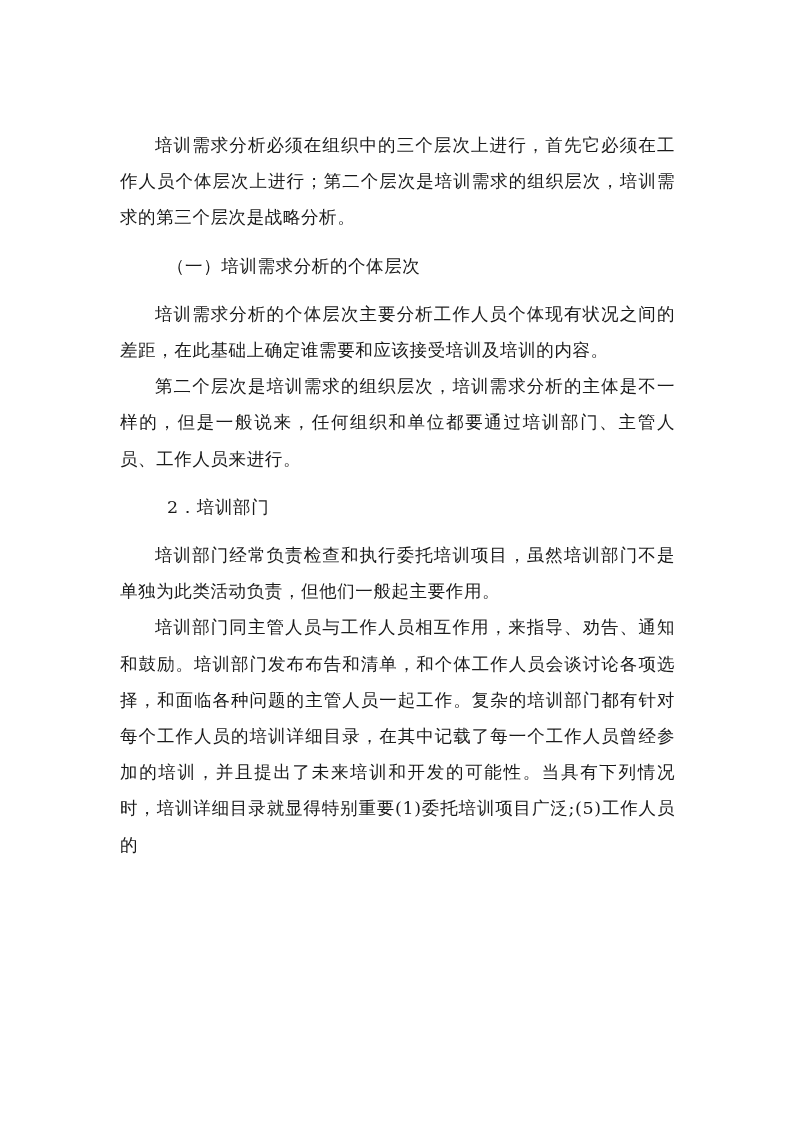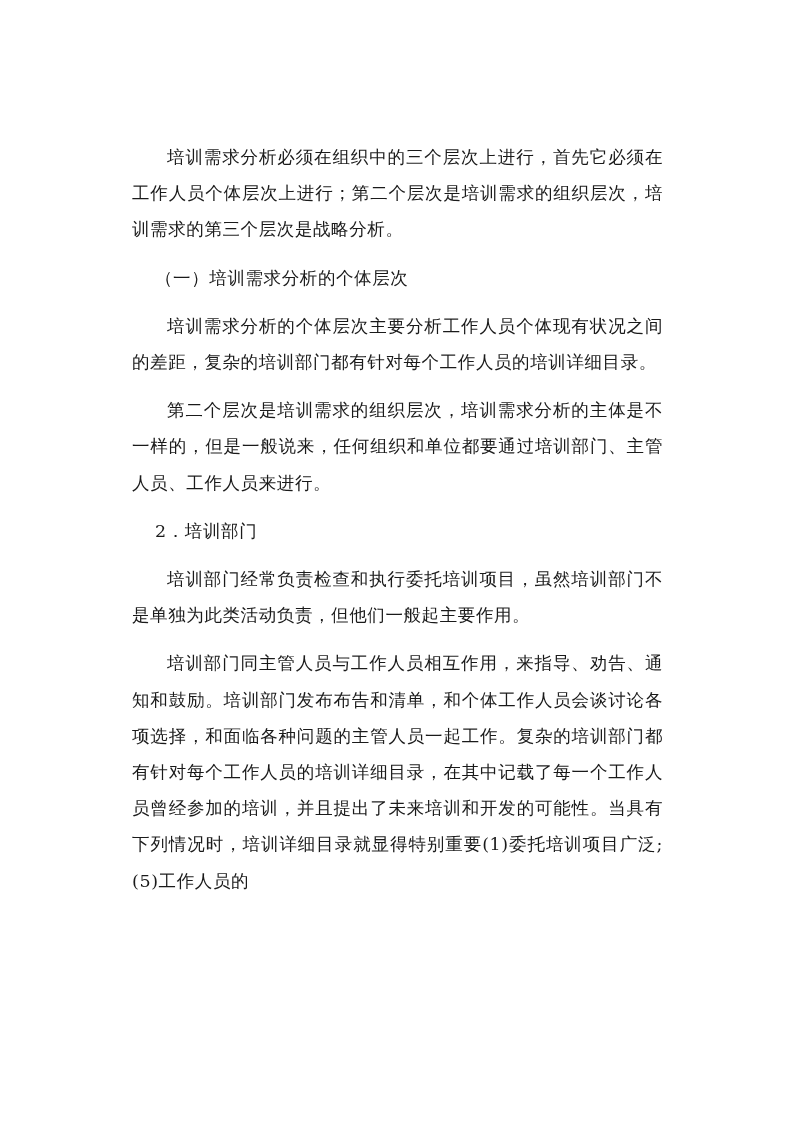--- a/index.html
+++ b/index.html
@@ -15,40 +15,40 @@
       font-family: "DejaVu Serif", "Liberation Serif", serif;
       color: #1a1a1a;
     }
     .page {
       position: absolute;
       left: 120px;
       top: 127px;
       width: 555px;
     }
     .para {
-      margin: 12px;
+      margin: 0;
       font-size: 17.5px;
       line-height: 36.2px;
       text-indent: 2em;
       text-align: justify;
       letter-spacing: 0.6px;
       word-break: break-all;
     }
     .heading {
-      margin: 0;
+      margin: 12px;
       font-size: 17.5px;
       line-height: 36.2px;
       text-indent: 2em;
       letter-spacing: 0.6px;
     }
   </style>
 </head>
 <body>
 
 <div class="page">
   <p class="para">培训需求分析必须在组织中的三个层次上进行，首先它必须在工作人员个体层次上进行；第二个层次是培训需求的组织层次，培训需求的第三个层次是战略分析。</p>
   <p class="heading">（一）培训需求分析的个体层次</p>
-  <p class="para">培训需求分析的个体层次主要分析工作人员个体现有状况之间的差距，复杂的培训部门都有针对每个工作人员的培训详细目录。</p>
+  <p class="para">培训需求分析的个体层次主要分析工作人员个体现有状况之间的差距，在此基础上确定谁需要和应该接受培训及培训的内容。</p>
   <p class="para">第二个层次是培训需求的组织层次，培训需求分析的主体是不一样的，但是一般说来，任何组织和单位都要通过培训部门、主管人员、工作人员来进行。</p>
   <p class="heading">2．培训部门</p>
   <p class="para">培训部门经常负责检查和执行委托培训项目，虽然培训部门不是单独为此类活动负责，但他们一般起主要作用。</p>
   <p class="para">培训部门同主管人员与工作人员相互作用，来指导、劝告、通知和鼓励。培训部门发布布告和清单，和个体工作人员会谈讨论各项选择，和面临各种问题的主管人员一起工作。复杂的培训部门都有针对每个工作人员的培训详细目录，在其中记载了每一个工作人员曾经参加的培训，并且提出了未来培训和开发的可能性。当具有下列情况时，培训详细目录就显得特别重要(1)委托培训项目广泛;(5)工作人员的</p>
 </div>
 
 </body></html>

